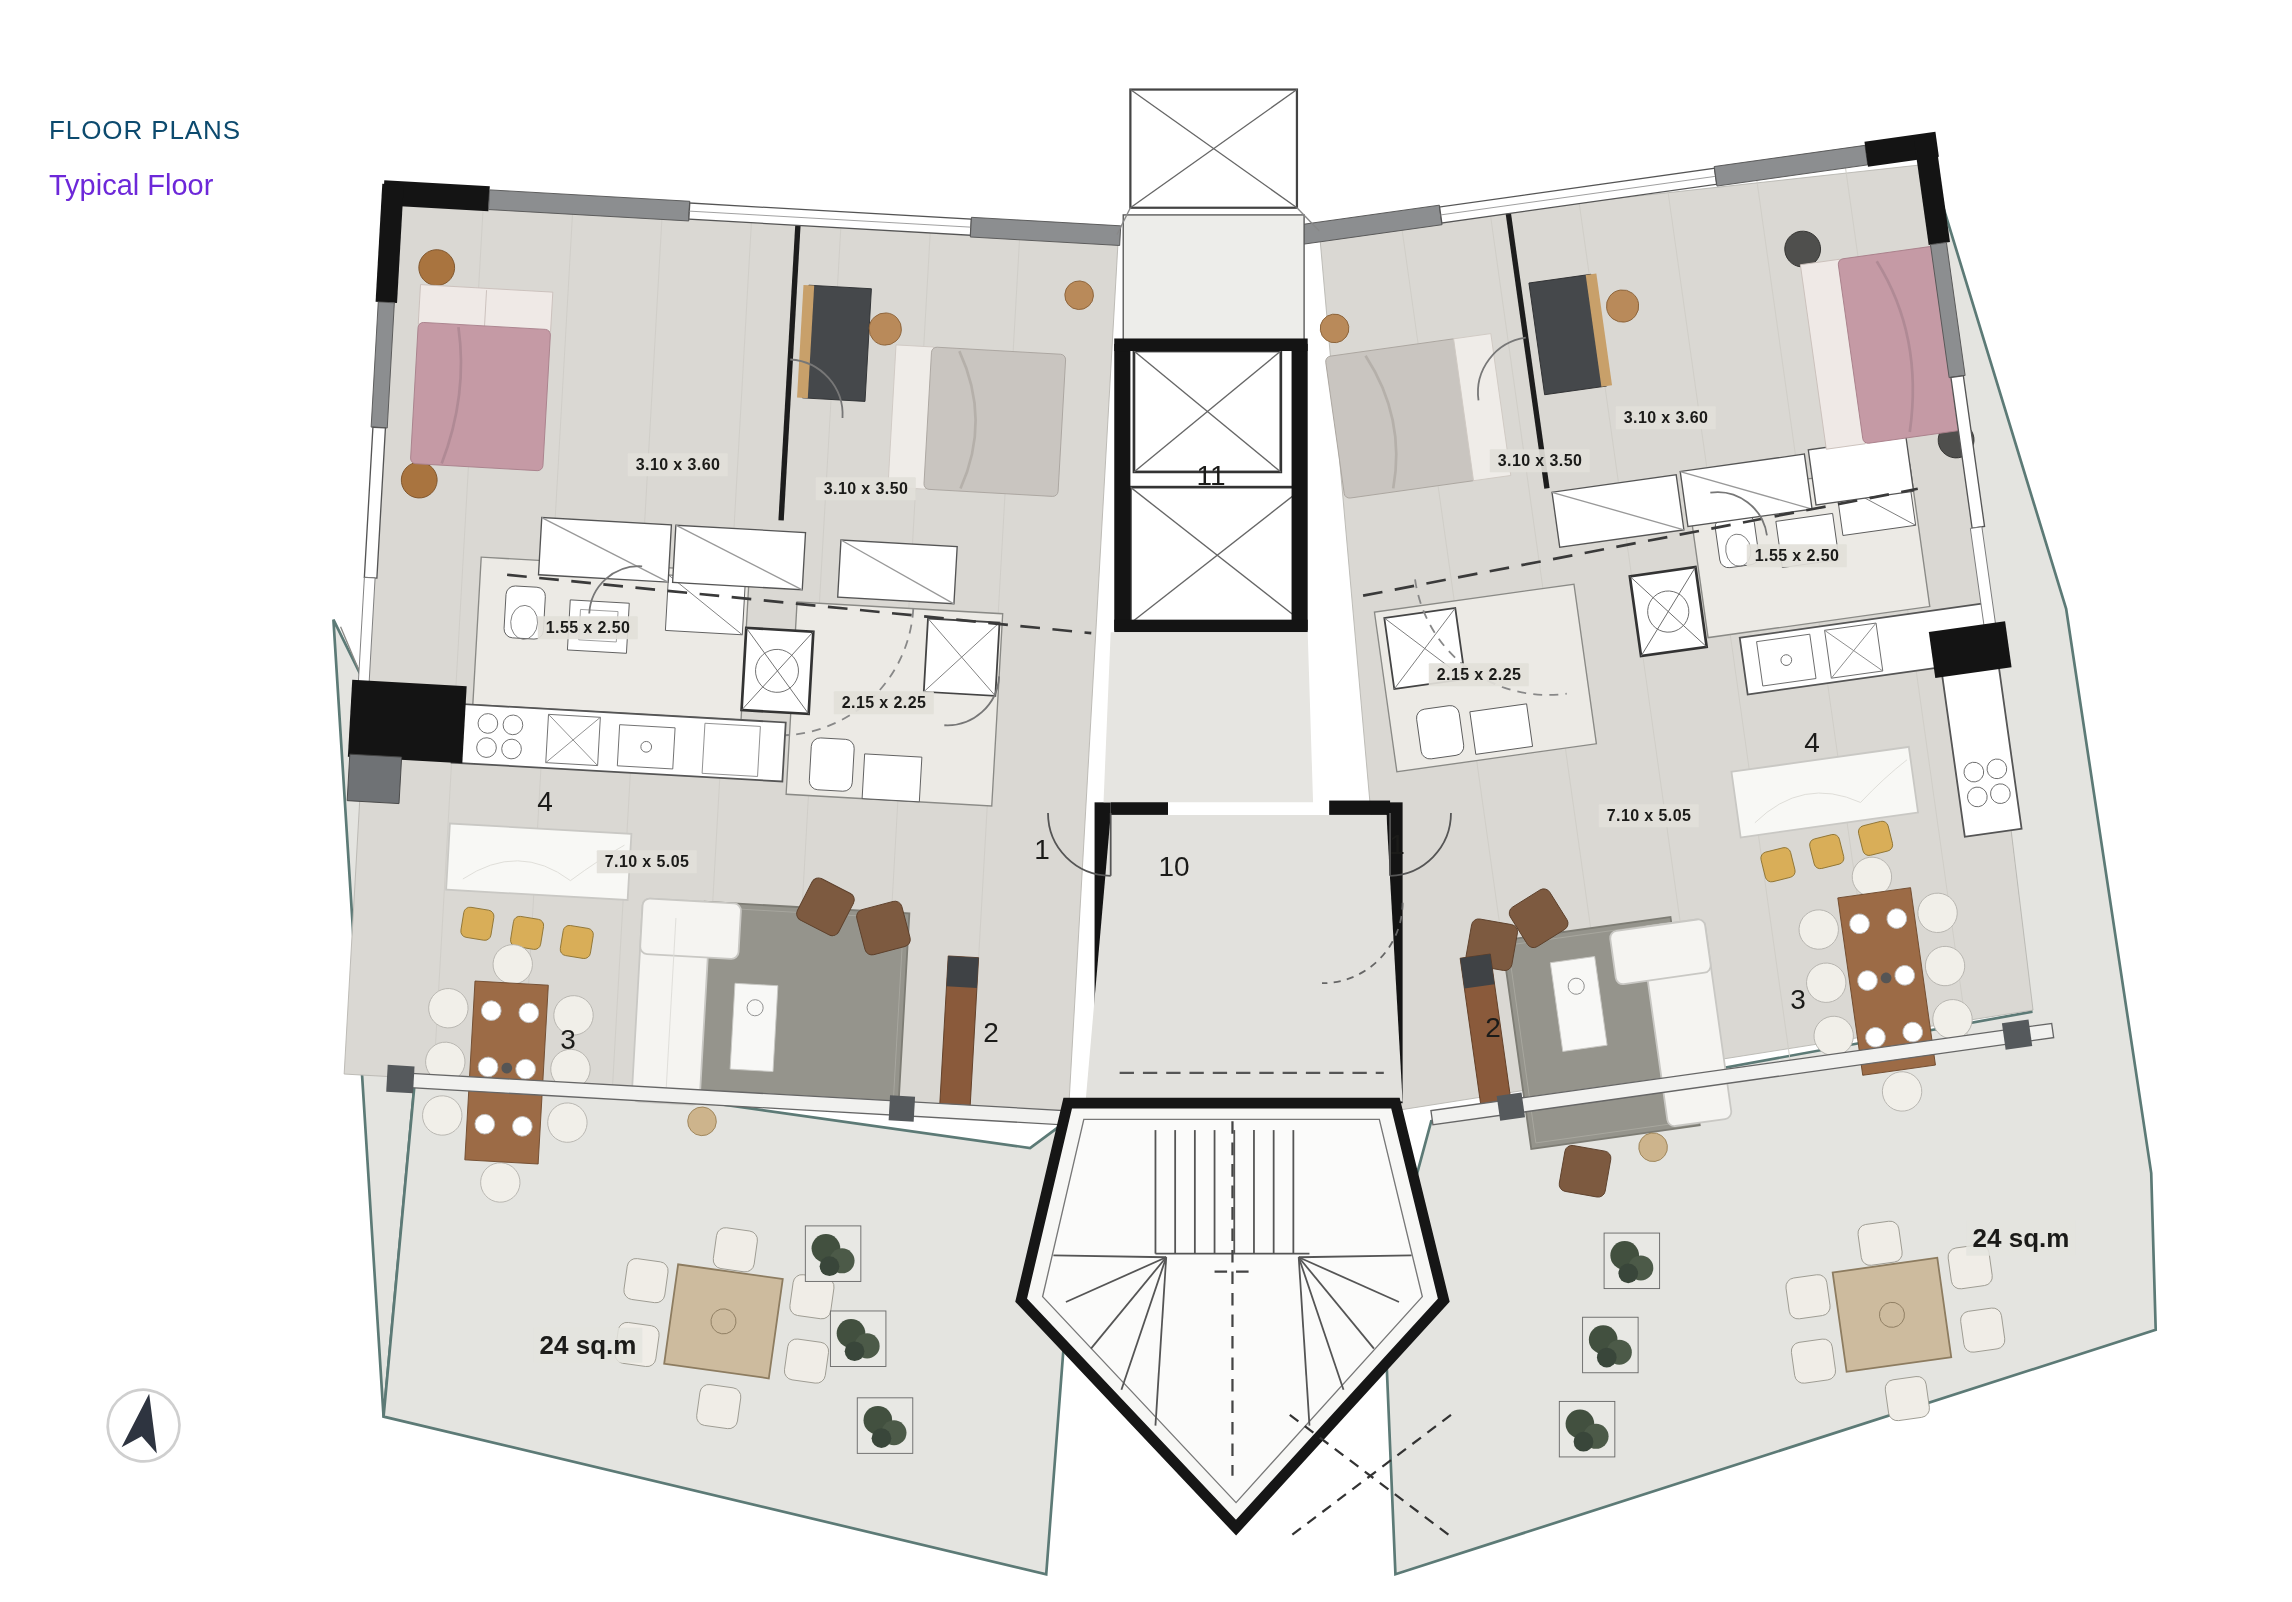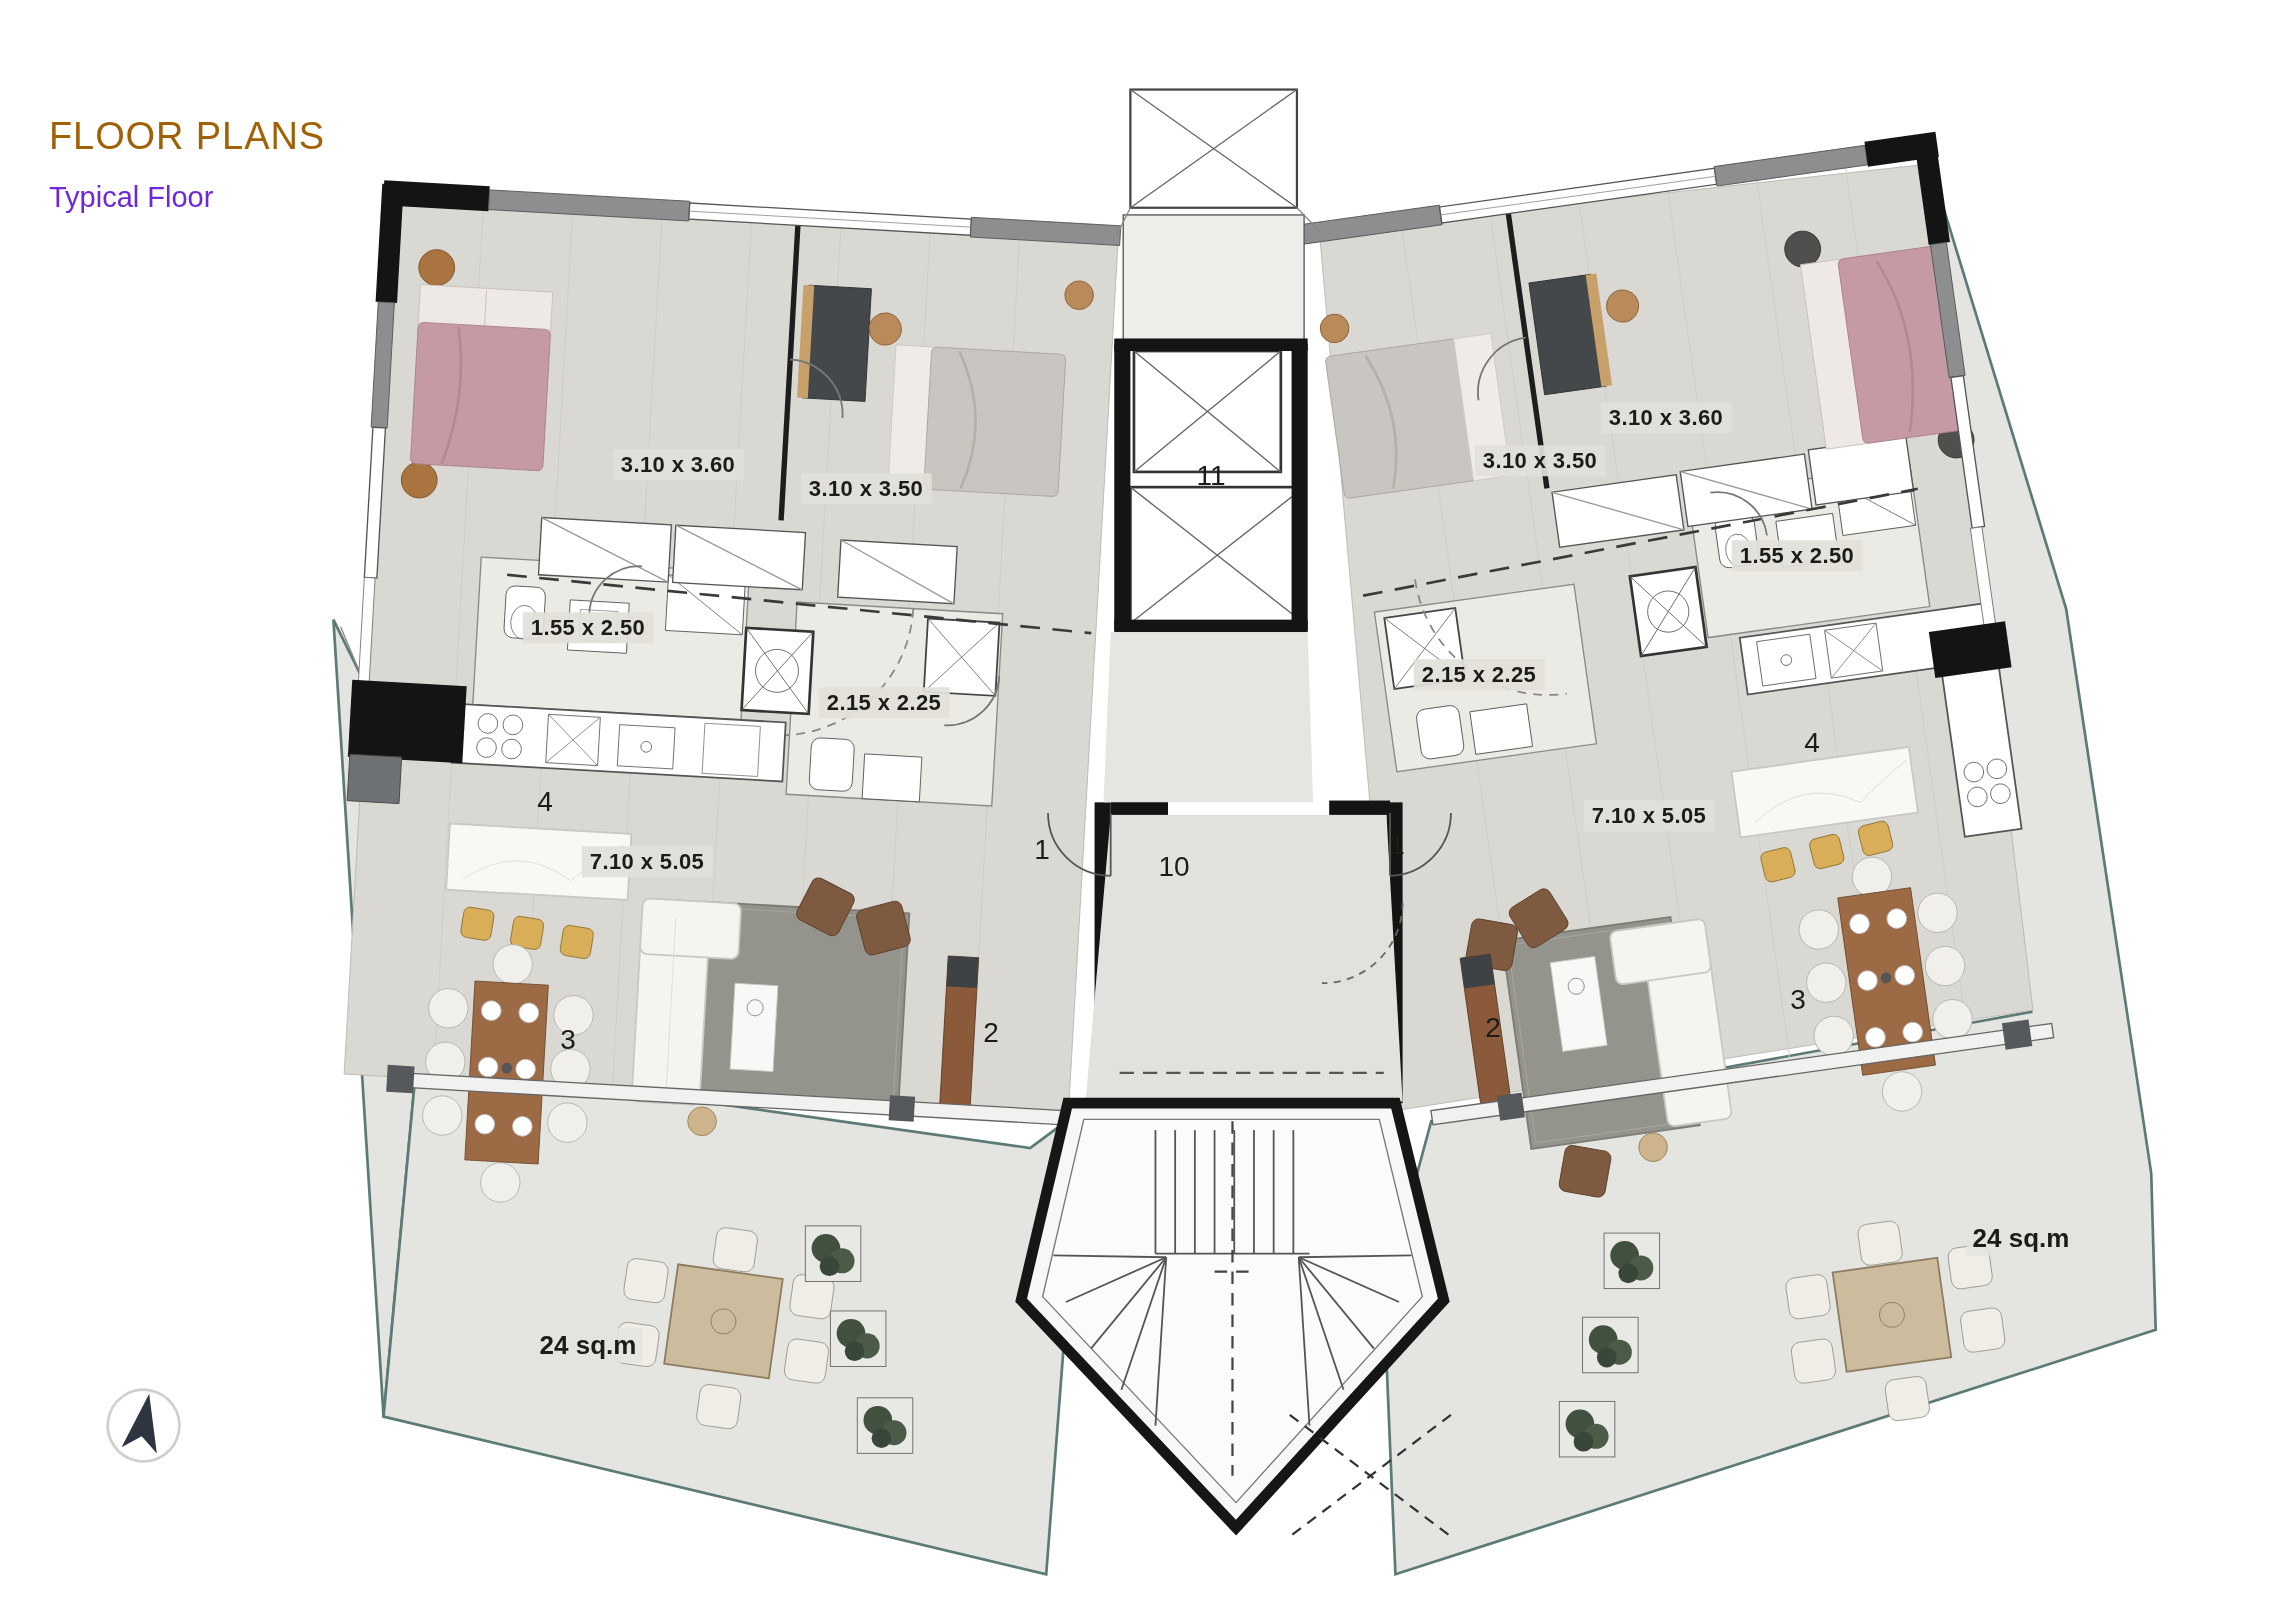--- a/index.html
+++ b/index.html
@@ -1,23 +1,23 @@
 <!DOCTYPE html>
 <html style="font-size:14.3px"><head>
 <meta charset="utf-8">
 <style>
   html,body{margin:0;padding:0;background:#ffffff;}
   .stage{position:relative;width:2293px;height:1602px;background:#ffffff;overflow:hidden;
          font-family:"Liberation Sans",sans-serif;}
   .stage svg{position:absolute;left:0;top:0;}
   .hdr{position:absolute;left:49px;top:115px;color:#1e1e1e;}
-  .hdr .t{font-size:38px;font-weight:400;letter-spacing:0.9px;color:#a16207;}
+  .hdr .t{font-size:26px;font-weight:400;letter-spacing:0.9px;color:#0c4a6e;}
   .hdr .s{font-size:29px;font-weight:400;margin-top:23px;color:#6d28d9;}
   .lbl{position:absolute;transform:translate(-50%,-50%);white-space:nowrap;color:#1b1b19;}
-  .dim{font-size:22px;font-weight:700;letter-spacing:0.4px;background:rgba(226,224,217,.92);
+  .dim{font-size:16px;font-weight:700;letter-spacing:0.4px;background:rgba(226,224,217,.92);
        padding:2.7px 8px;border-radius:0.9px;}
   .num{font-size:28px;font-weight:500;background:transparent;}
   .area{font-size:26px;font-weight:700;background:rgba(228,228,222,.85);padding:1.8px 6.3px;}
 </style>
 </head>
 <body>
 
 <div class="stage">
 
 <svg width="2293" height="1602" viewBox="0 0 2560 1789">

